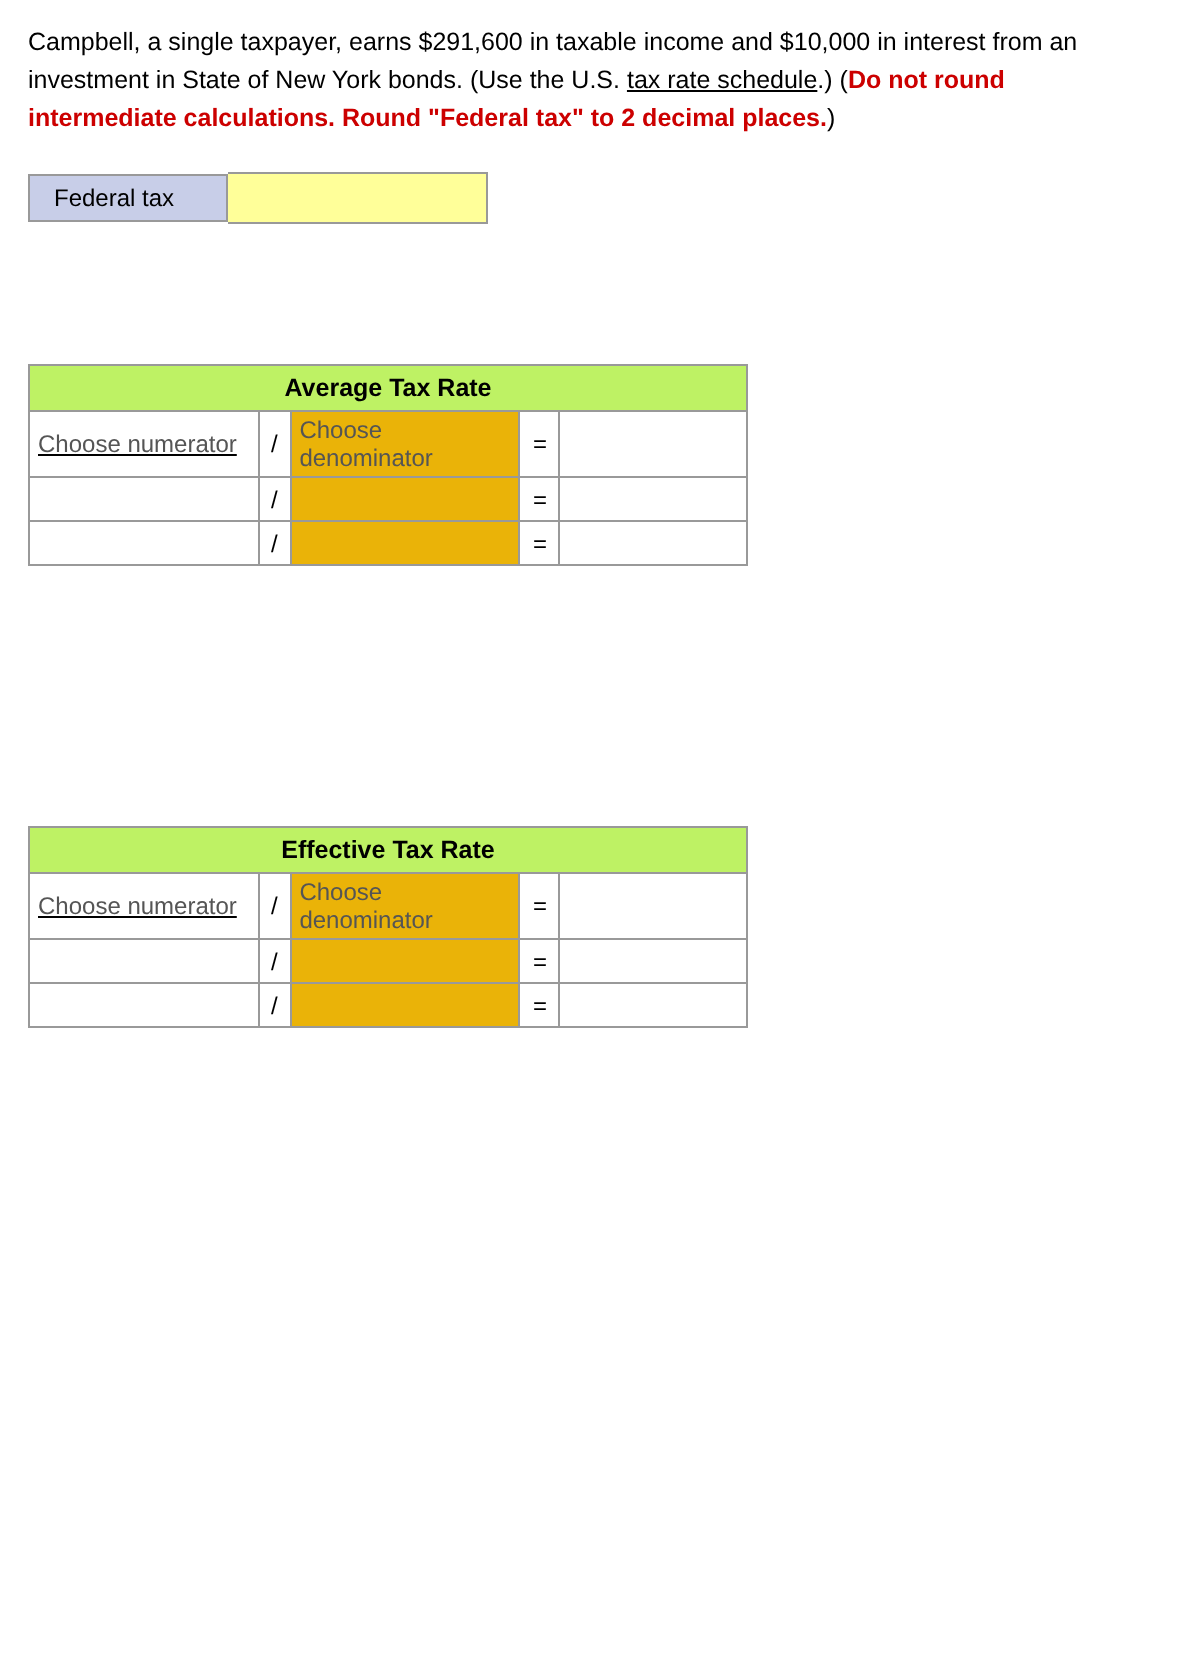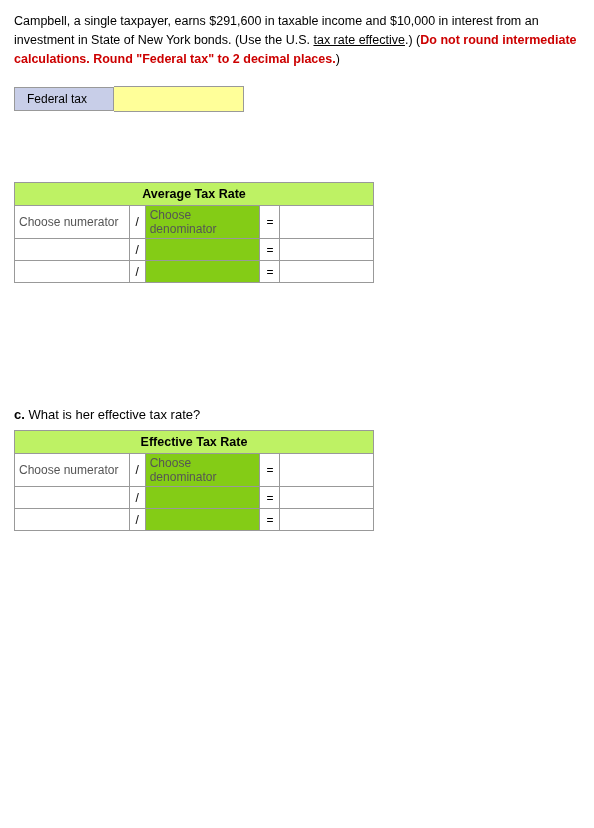--- a/index.html
+++ b/index.html
@@ -91,35 +91,36 @@
       width: 115px;
       background: #ffffff;
     }
     .rate-table tbody tr td.slash-cell {
       width: 16px;
       text-align: center;
       background: #ffffff;
     }
     .rate-table tbody tr td.denominator-cell {
       width: 115px;
-      background: #84cc16;
+      background: #eab308;
     }
     .rate-table tbody tr td.equals-cell {
       width: 20px;
       text-align: center;
       background: #ffffff;
     }
     .rate-table tbody tr td.result-cell {
       width: 94px;
       background: #ffffff;
     }
     
     .row-first .numerator-cell {
       background: #ffffff;
       color: #000;
+      text-decoration: underline;
     }
     .row-first .denominator-cell {
       background: #ffffff;
       color: #000;
     }
     
     .row-second .numerator-cell,
     .row-second .denominator-cell,
     .row-second .result-cell {
       background: #ffffff;
@@ -137,21 +138,21 @@
       font-size: 12px;
     }
     .section-spacer {
       height: 40px;
     }
   </style>
 </head>
 <body>
 
 <p class="intro-text">
-  <span>Campbell, a single taxpayer, earns $291,600 in taxable income and $10,000 in interest from an investment in State of New York bonds. (Use the U.S. </span><span class="underline">tax rate effective</span><span>.) (</span><span class="highlight-red">Do not round intermediate calculations. Round "Federal tax" to 2 decimal places.</span><span>)</span>
+  <span>Campbell, a single taxpayer, earns $291,600 in taxable income and $10,000 in interest from an investment in State of New York bonds. (Use the U.S. </span><span class="underline">tax rate schedule</span><span>.) (</span><span class="highlight-red">Do not round intermediate calculations. Round "Federal tax" to 2 decimal places.</span><span>)</span>
 </p>
 
 <div class="section">
   <div class="federal-tax-row">
     <div class="federal-tax-label">Federal tax</div>
     <div class="federal-tax-input"></div>
   </div>
 </div>
 
 <div class="section-spacer"></div>
@@ -189,24 +190,20 @@
         <td class="equals-cell">=</td>
         <td class="result-cell"></td>
       </tr>
     </tbody>
   </table>
 </div>
 
 <div style="height: 100px;"></div>
 
 <div class="section">
-  <p class="section-label">
-    <span class="part">c.</span>
-    <span> What is her effective tax rate?</span>
-  </p>
   <table class="rate-table">
     <thead>
       <tr class="header-row">
         <td colspan="5" class="merged">Effective Tax Rate</td>
       </tr>
     </thead>
     <tbody>
       <tr class="row-first">
         <td class="numerator-cell">
           <span class="choose-text">Choose numerator</span>

